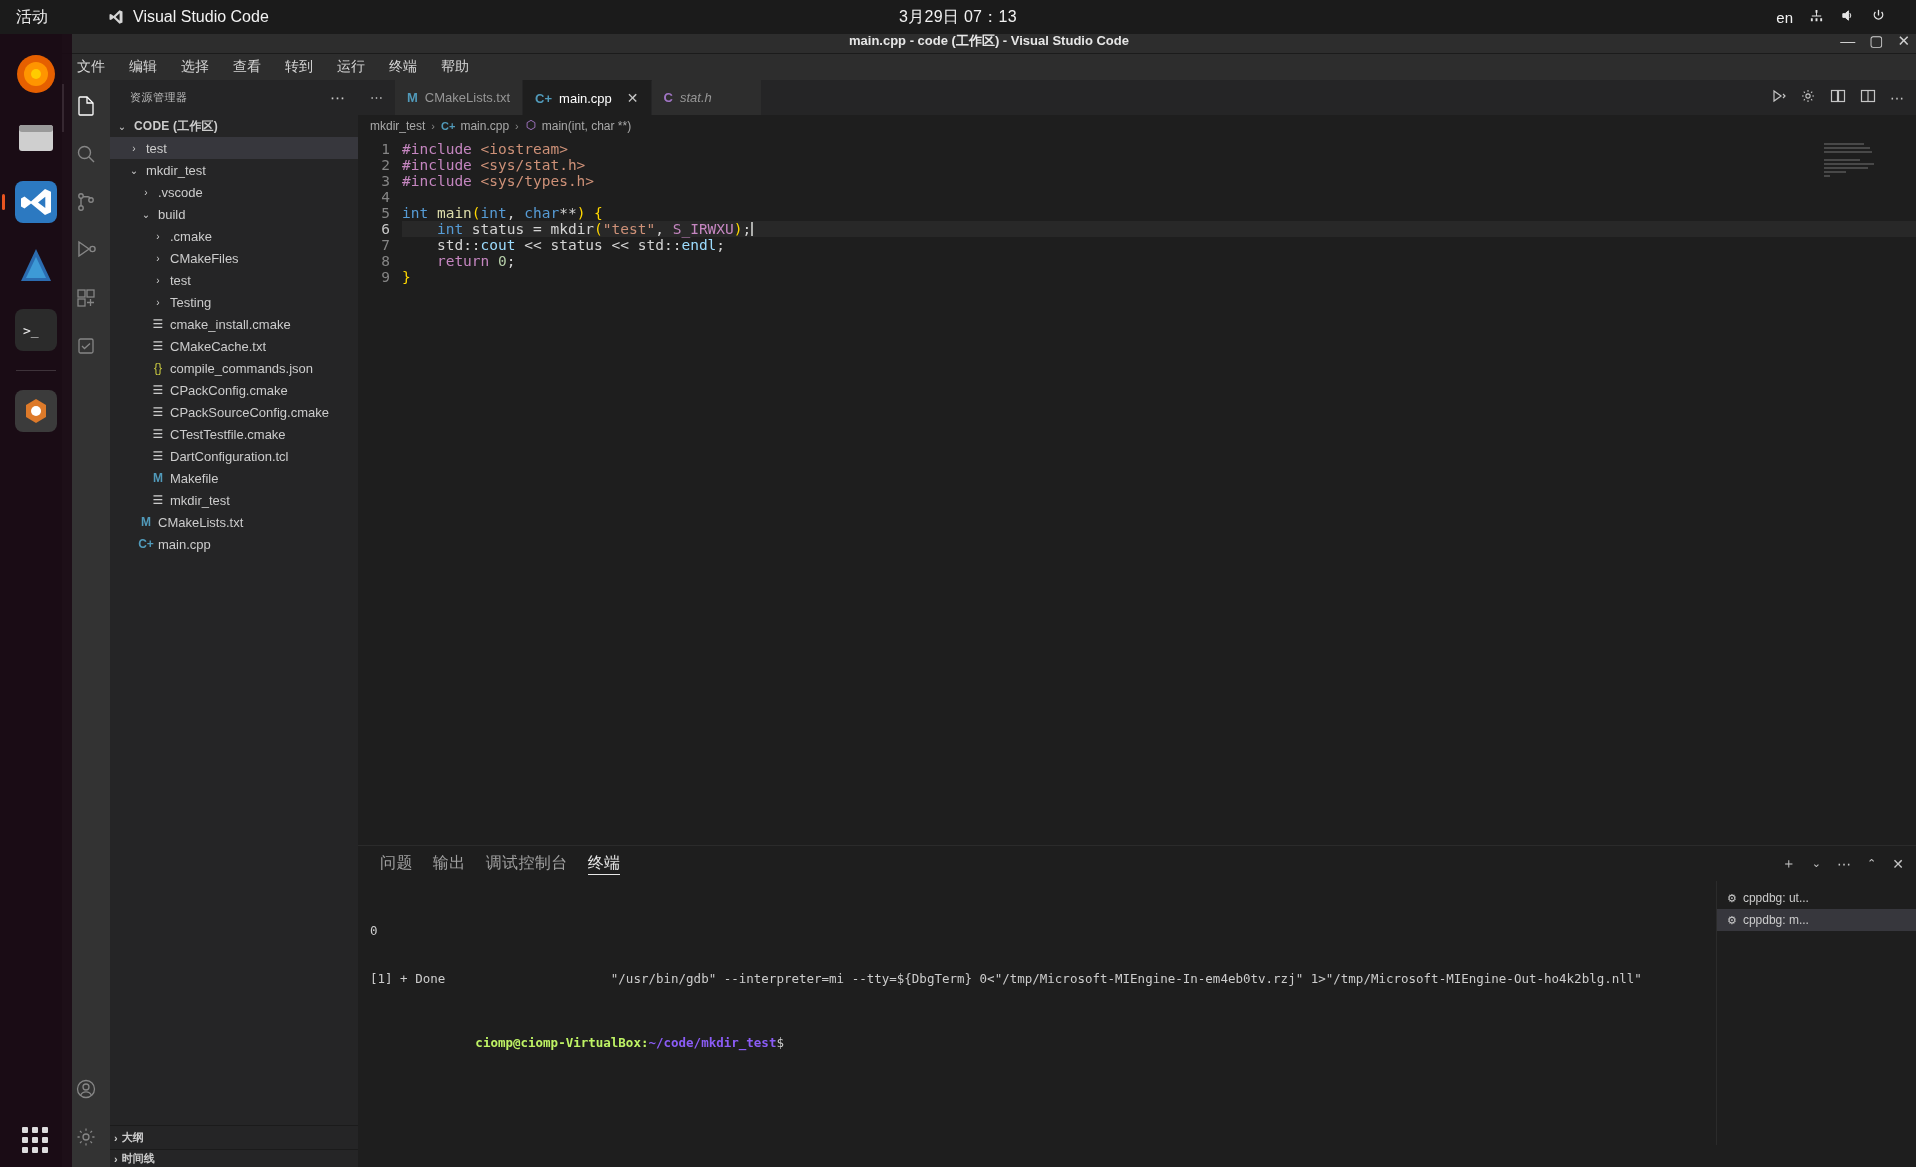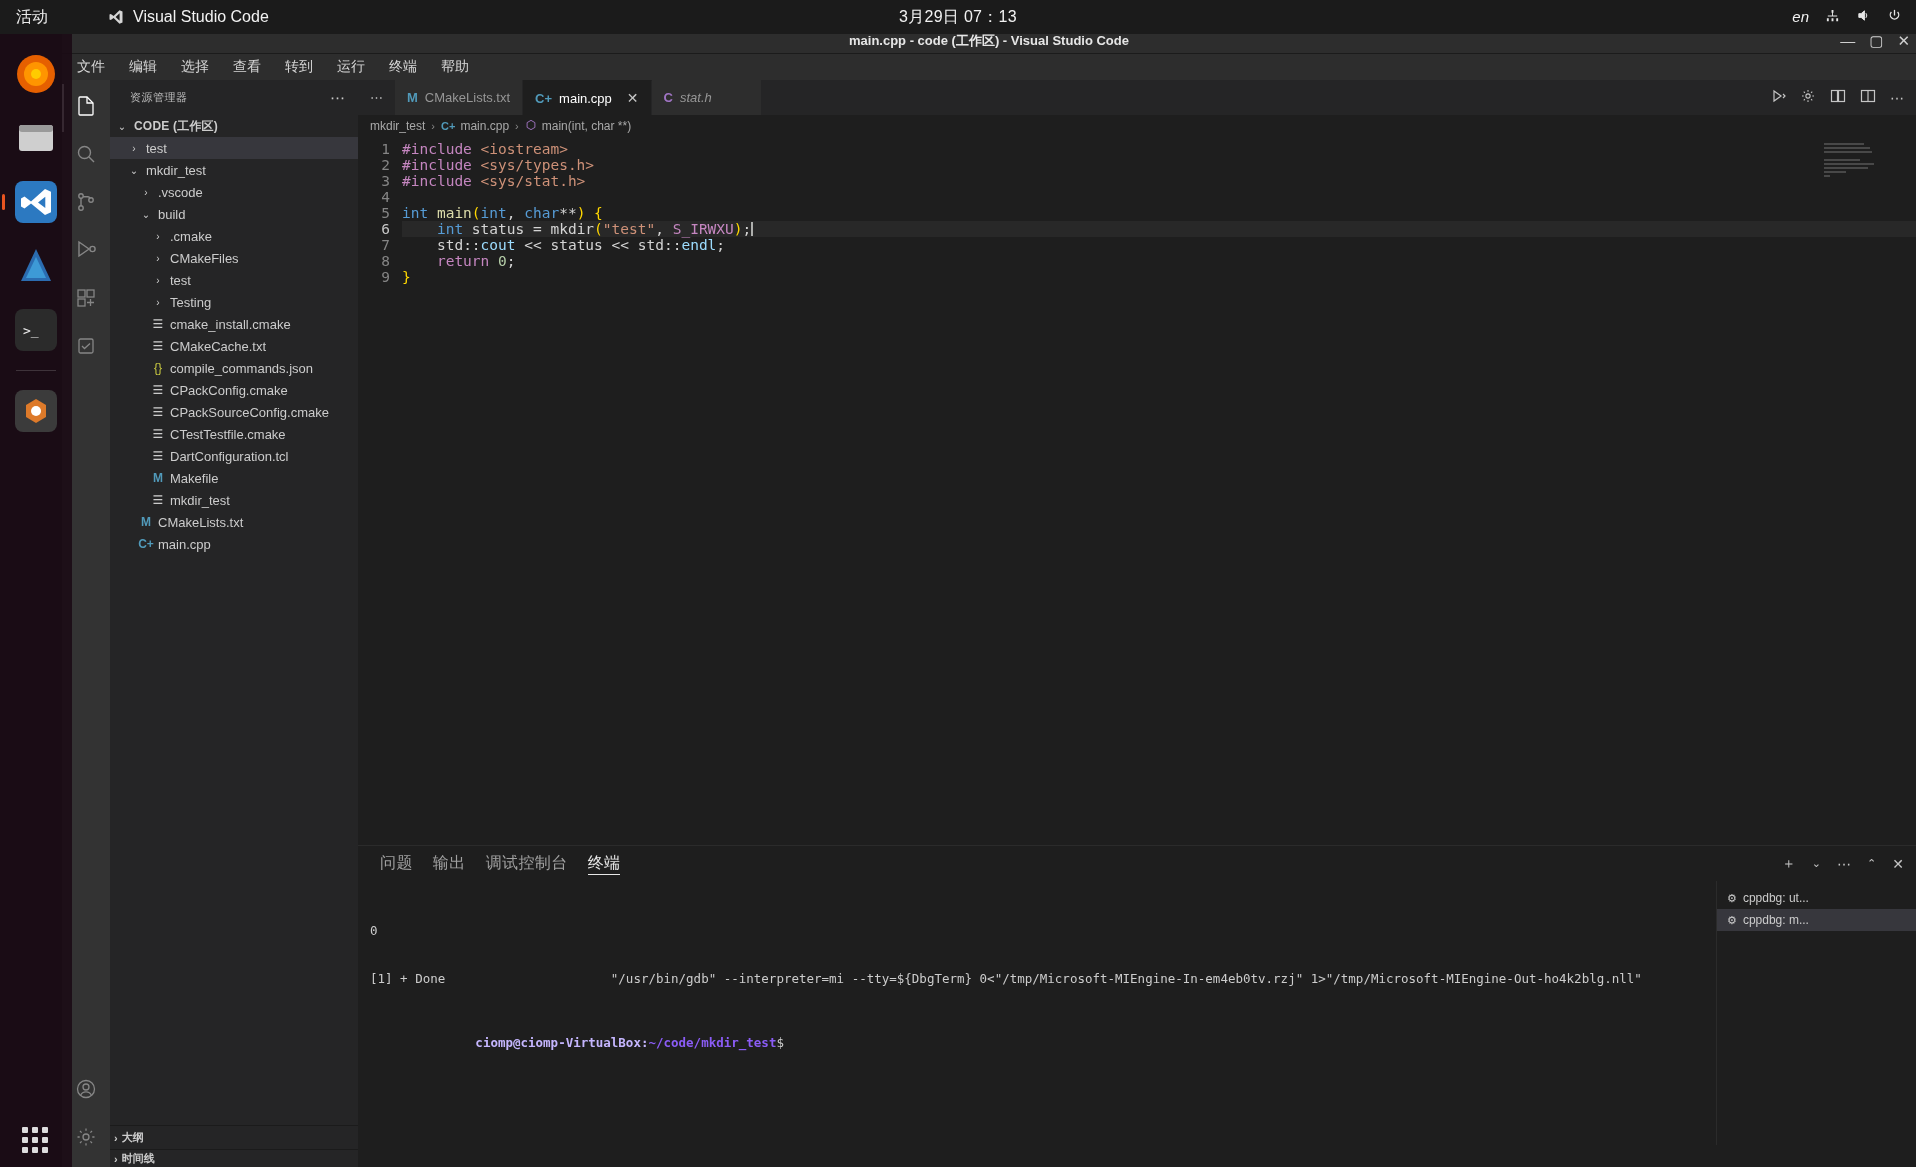--- a/index.html
+++ b/index.html
@@ -5,21 +5,21 @@
   * { box-sizing: border-box; margin:0; padding:0; }
   html,body { width:1916px; height:1167px; overflow:hidden; background:#1e1e1e;
     font-family:"Liberation Sans", sans-serif; }
 
   
   #gnome-panel{position:absolute;top:0;left:0;width:1916px;height:34px;background:#1b1b1b;
     display:flex;align-items:center;color:#f2f2f2;font-size:16px;z-index:40;}
   #gnome-panel .activities{padding:0 14px 0 16px;font-size:16px;color:#eaeaea;}
   #gnome-panel .appname{display:flex;align-items:center;gap:9px;padding-left:46px;font-size:16px;}
   #gnome-panel .clock{position:absolute;left:50%;transform:translateX(-50%);font-size:16px;letter-spacing:.3px;}
-  #gnome-panel .tray{position:absolute;right:14px;display:flex;align-items:flex-start;gap:16px;font-size:15px;font-style:italic;}
+  #gnome-panel .tray{position:absolute;right:30px;display:flex;align-items:flex-end;gap:16px;font-size:15px;}
   .vsc-logo-sm{width:16px;height:16px;display:inline-block;}
 
   
   #dock{position:absolute;top:34px;left:0;width:72px;height:1133px;
     background:rgba(26,10,20,0.88);z-index:35;display:flex;flex-direction:column;align-items:center;padding-top:8px;}
   .dock-item{width:52px;height:52px;margin:6px 0;border-radius:10px;display:flex;align-items:center;
     justify-content:center;position:relative;}
   .dock-item.active::before{content:"";position:absolute;left:-8px;top:18px;width:3px;height:16px;
     background:#e95420;border-radius:2px;}
   .dock-sep{width:40px;height:1px;background:rgba(255,255,255,0.16);margin:8px 0;}
@@ -103,21 +103,21 @@
   .panel{height:300px;background:#1e1e1e;border-top:1px solid #2b2b2b;display:flex;flex-direction:column;flex:none;}
   .panel-head{height:35px;display:flex;align-items:center;padding-left:12px;flex:none;position:relative;}
   .ptab{font-size:16px;color:#a0a0a0;padding:0 10px;height:35px;display:flex;align-items:center;
     letter-spacing:.4px;position:relative;}
   .ptab.active{color:#e7e7e7;}
   .ptab.active::after{content:"";position:absolute;left:10px;right:10px;bottom:6px;height:1px;background:#e7e7e7;}
   .panel-actions{margin-left:auto;display:flex;align-items:center;gap:16px;padding-right:12px;color:#c5c5c5;font-size:14px;}
   .panel-body{flex:1;display:flex;min-height:0;}
   .term{flex:1;padding:10px 0 0 12px;font-family:"DejaVu Sans Mono", monospace;font-size:12.5px;
     line-height:16px;color:#cccccc;overflow:hidden;white-space:pre;}
-  .term .prompt-user{color:#c4b5fd;font-weight:bold;}
+  .term .prompt-user{color:#bef264;font-weight:bold;}
   .term .prompt-path{color:#8b5cf6;font-weight:bold;}
   .term-list{width:200px;border-left:1px solid #2b2b2b;padding-top:6px;flex:none;}
   .tl-item{height:22px;display:flex;align-items:center;gap:6px;padding-left:10px;font-size:12px;color:#cccccc;}
   .tl-item.active{background:#37373d;}
 
   .statusbar{height:22px;background:#1e1e1e;flex:none;}
 </style>
 </head>
 <body>
 
@@ -481,22 +481,22 @@
               <div>3</div>
               <div>4</div>
               <div>5</div>
               <div style="color: rgb(198, 198, 198);">6</div>
               <div>7</div>
               <div>8</div>
               <div>9</div>
             </div>
           <div class="lines" id="codelines">
               <div class="ln"><span class="c-pre">#include </span><span class="c-str">&lt;iostream&gt;</span></div>
+              <div class="ln"><span class="c-pre">#include </span><span class="c-str">&lt;sys/stat.h&gt;</span></div>
               <div class="ln"><span class="c-pre">#include </span><span class="c-str">&lt;sys/types.h&gt;</span></div>
-              <div class="ln"><span class="c-pre">#include </span><span class="c-str">&lt;sys/stat.h&gt;</span></div>
               <div class="ln"></div>
               <div class="ln"><span class="c-kw">int </span><span class="c-fn">main</span><span class="c-par">(</span><span class="c-kw">int</span><span class="c-plain">, </span><span class="c-kw">char</span><span class="c-plain">**</span><span class="c-par">)</span><span class="c-plain"> </span><span class="c-par">{</span></div>
               <div class="ln cur" style="padding-left: 0px;"><span class="c-plain">    </span><span class="c-kw">int </span><span class="c-plain">status</span><span class="c-plain"> = </span><span class="c-plain">mkdir</span><span class="c-par">(</span><span class="c-str">"test"</span><span class="c-plain">, </span><span class="c-const">S_IRWXU</span><span class="c-par">)</span><span class="c-plain">;</span><span class="cursor"></span></div>
               <div class="ln" style="padding-left: 0px;"><span class="c-plain">    </span><span class="c-plain">std</span><span class="c-plain">::</span><span class="c-var">cout</span><span class="c-plain"> &lt;&lt; </span><span class="c-plain">status</span><span class="c-plain"> &lt;&lt; </span><span class="c-plain">std</span><span class="c-plain">::</span><span class="c-var">endl</span><span class="c-plain">;</span></div>
               <div class="ln" style="padding-left: 0px;"><span class="c-plain">    </span><span class="c-pre">return </span><span class="c-num">0</span><span class="c-plain">;</span></div>
               <div class="ln"><span class="c-par">}</span></div>
             </div>
         </div>
         <div class="minimap">
           <i style="width:40px"></i>

